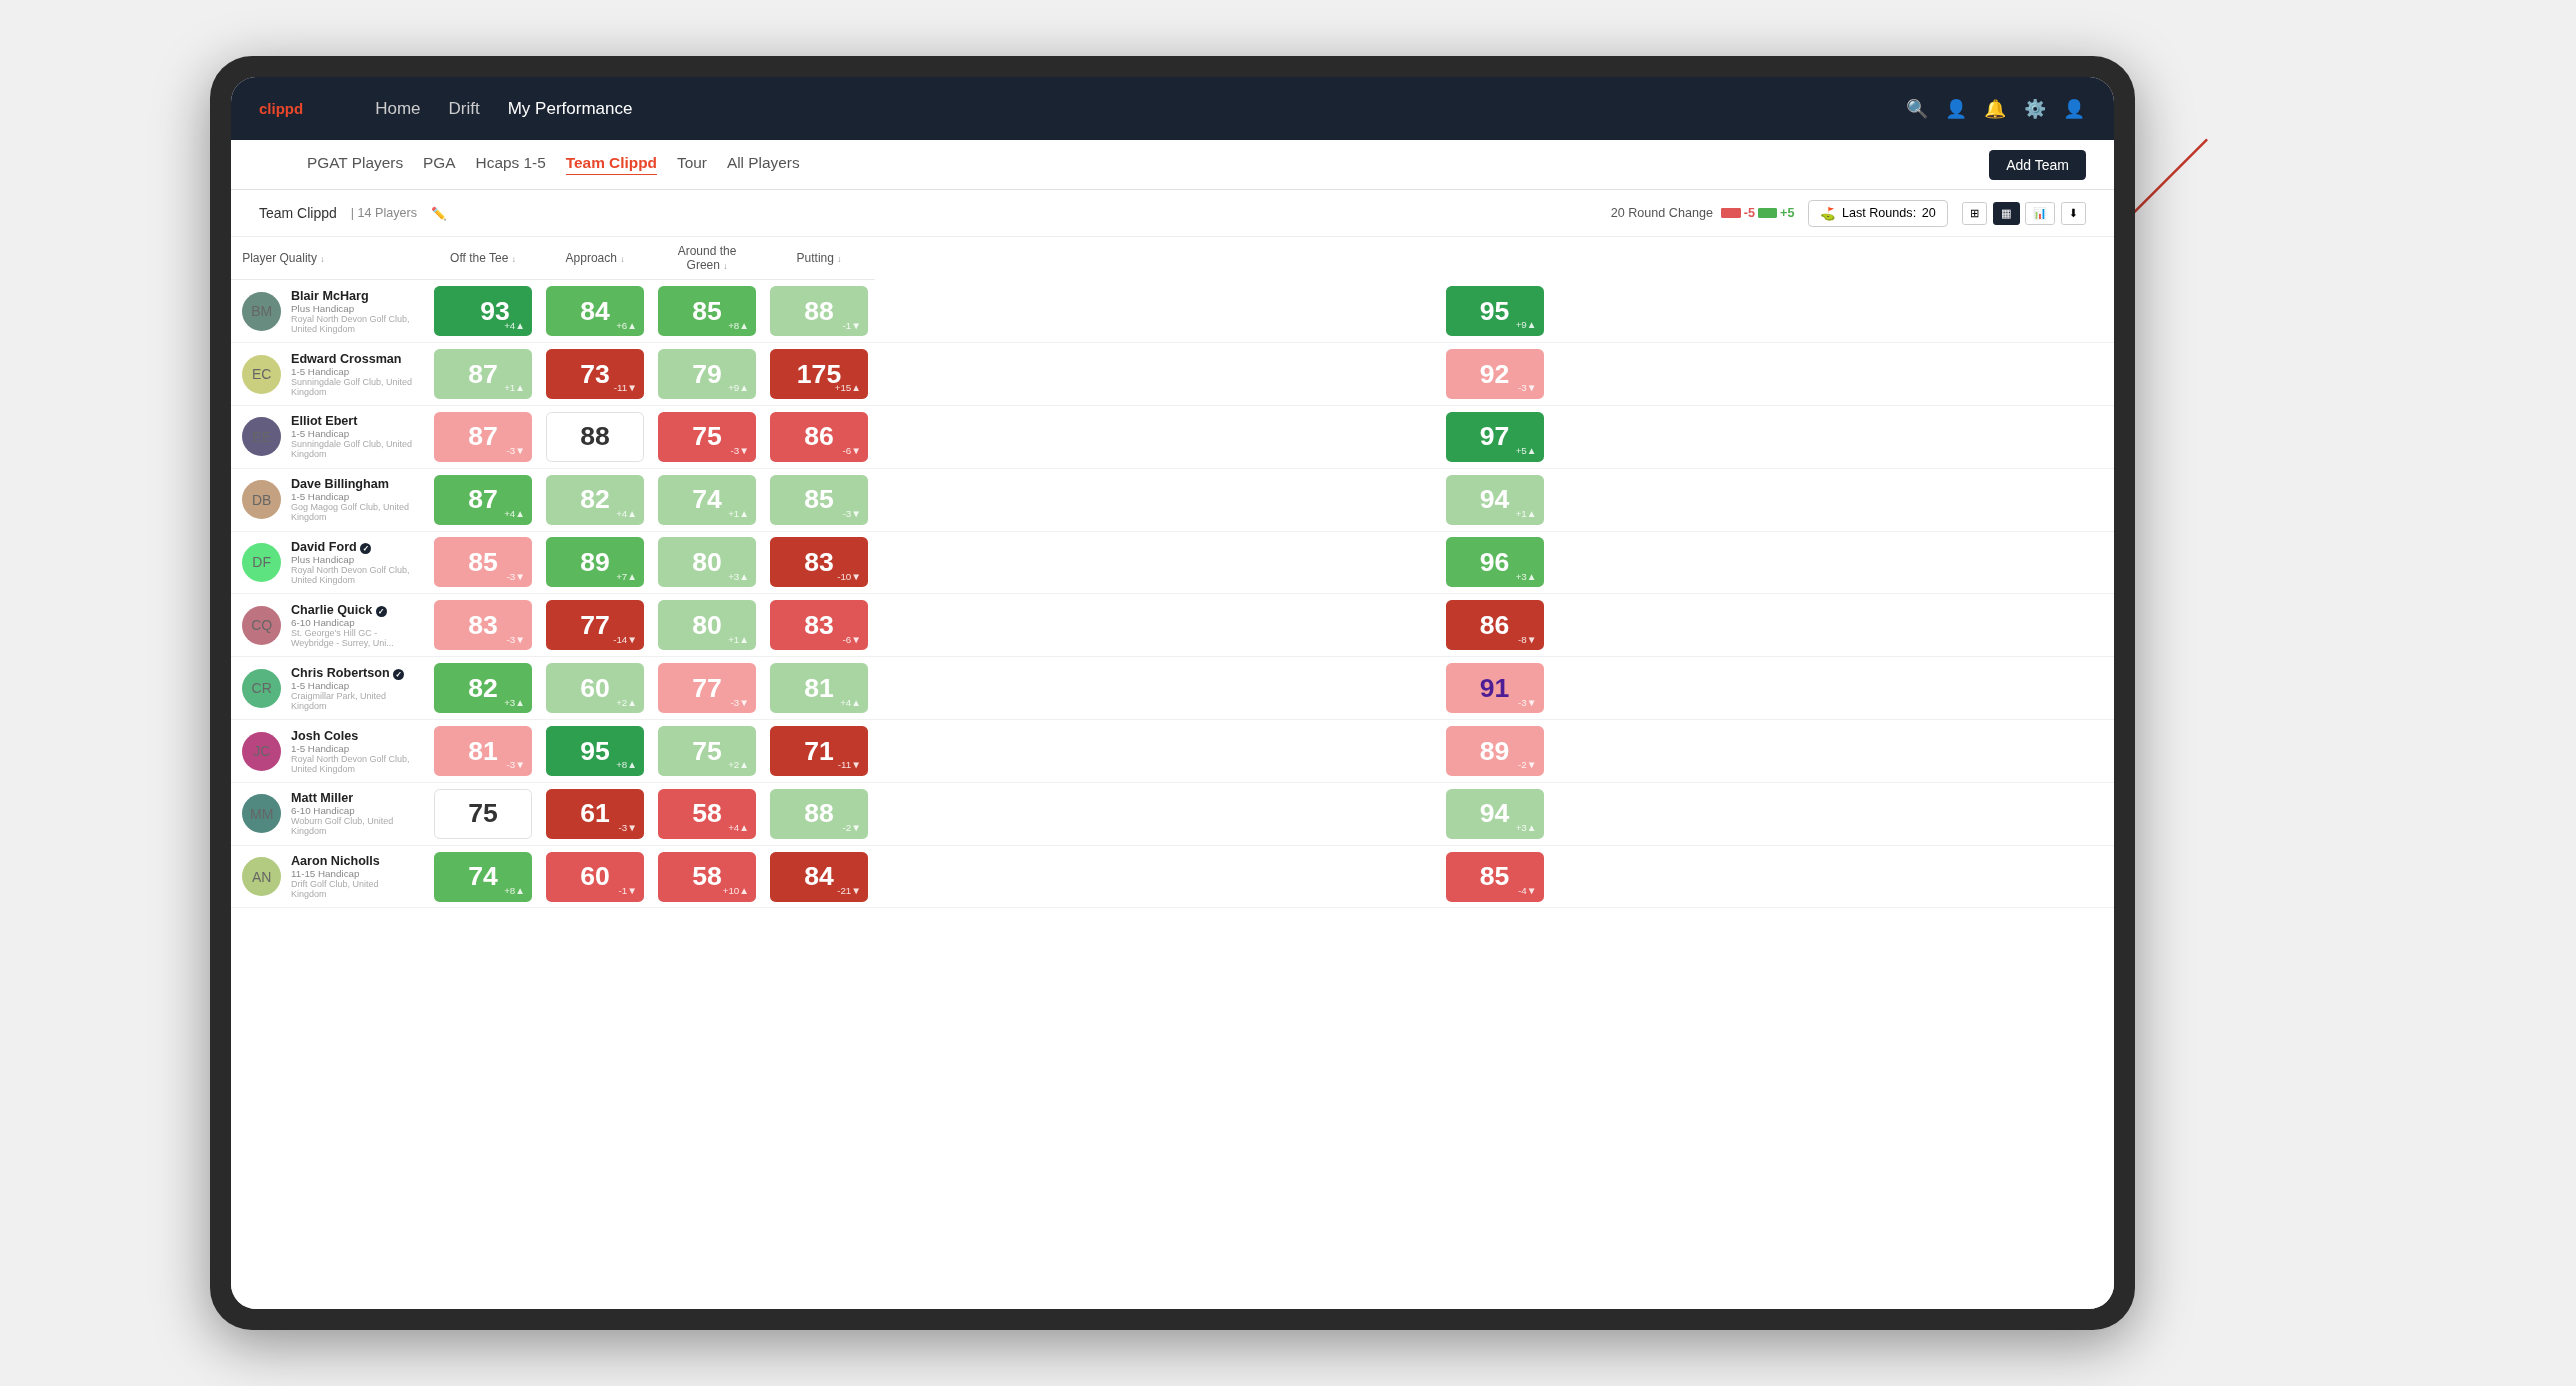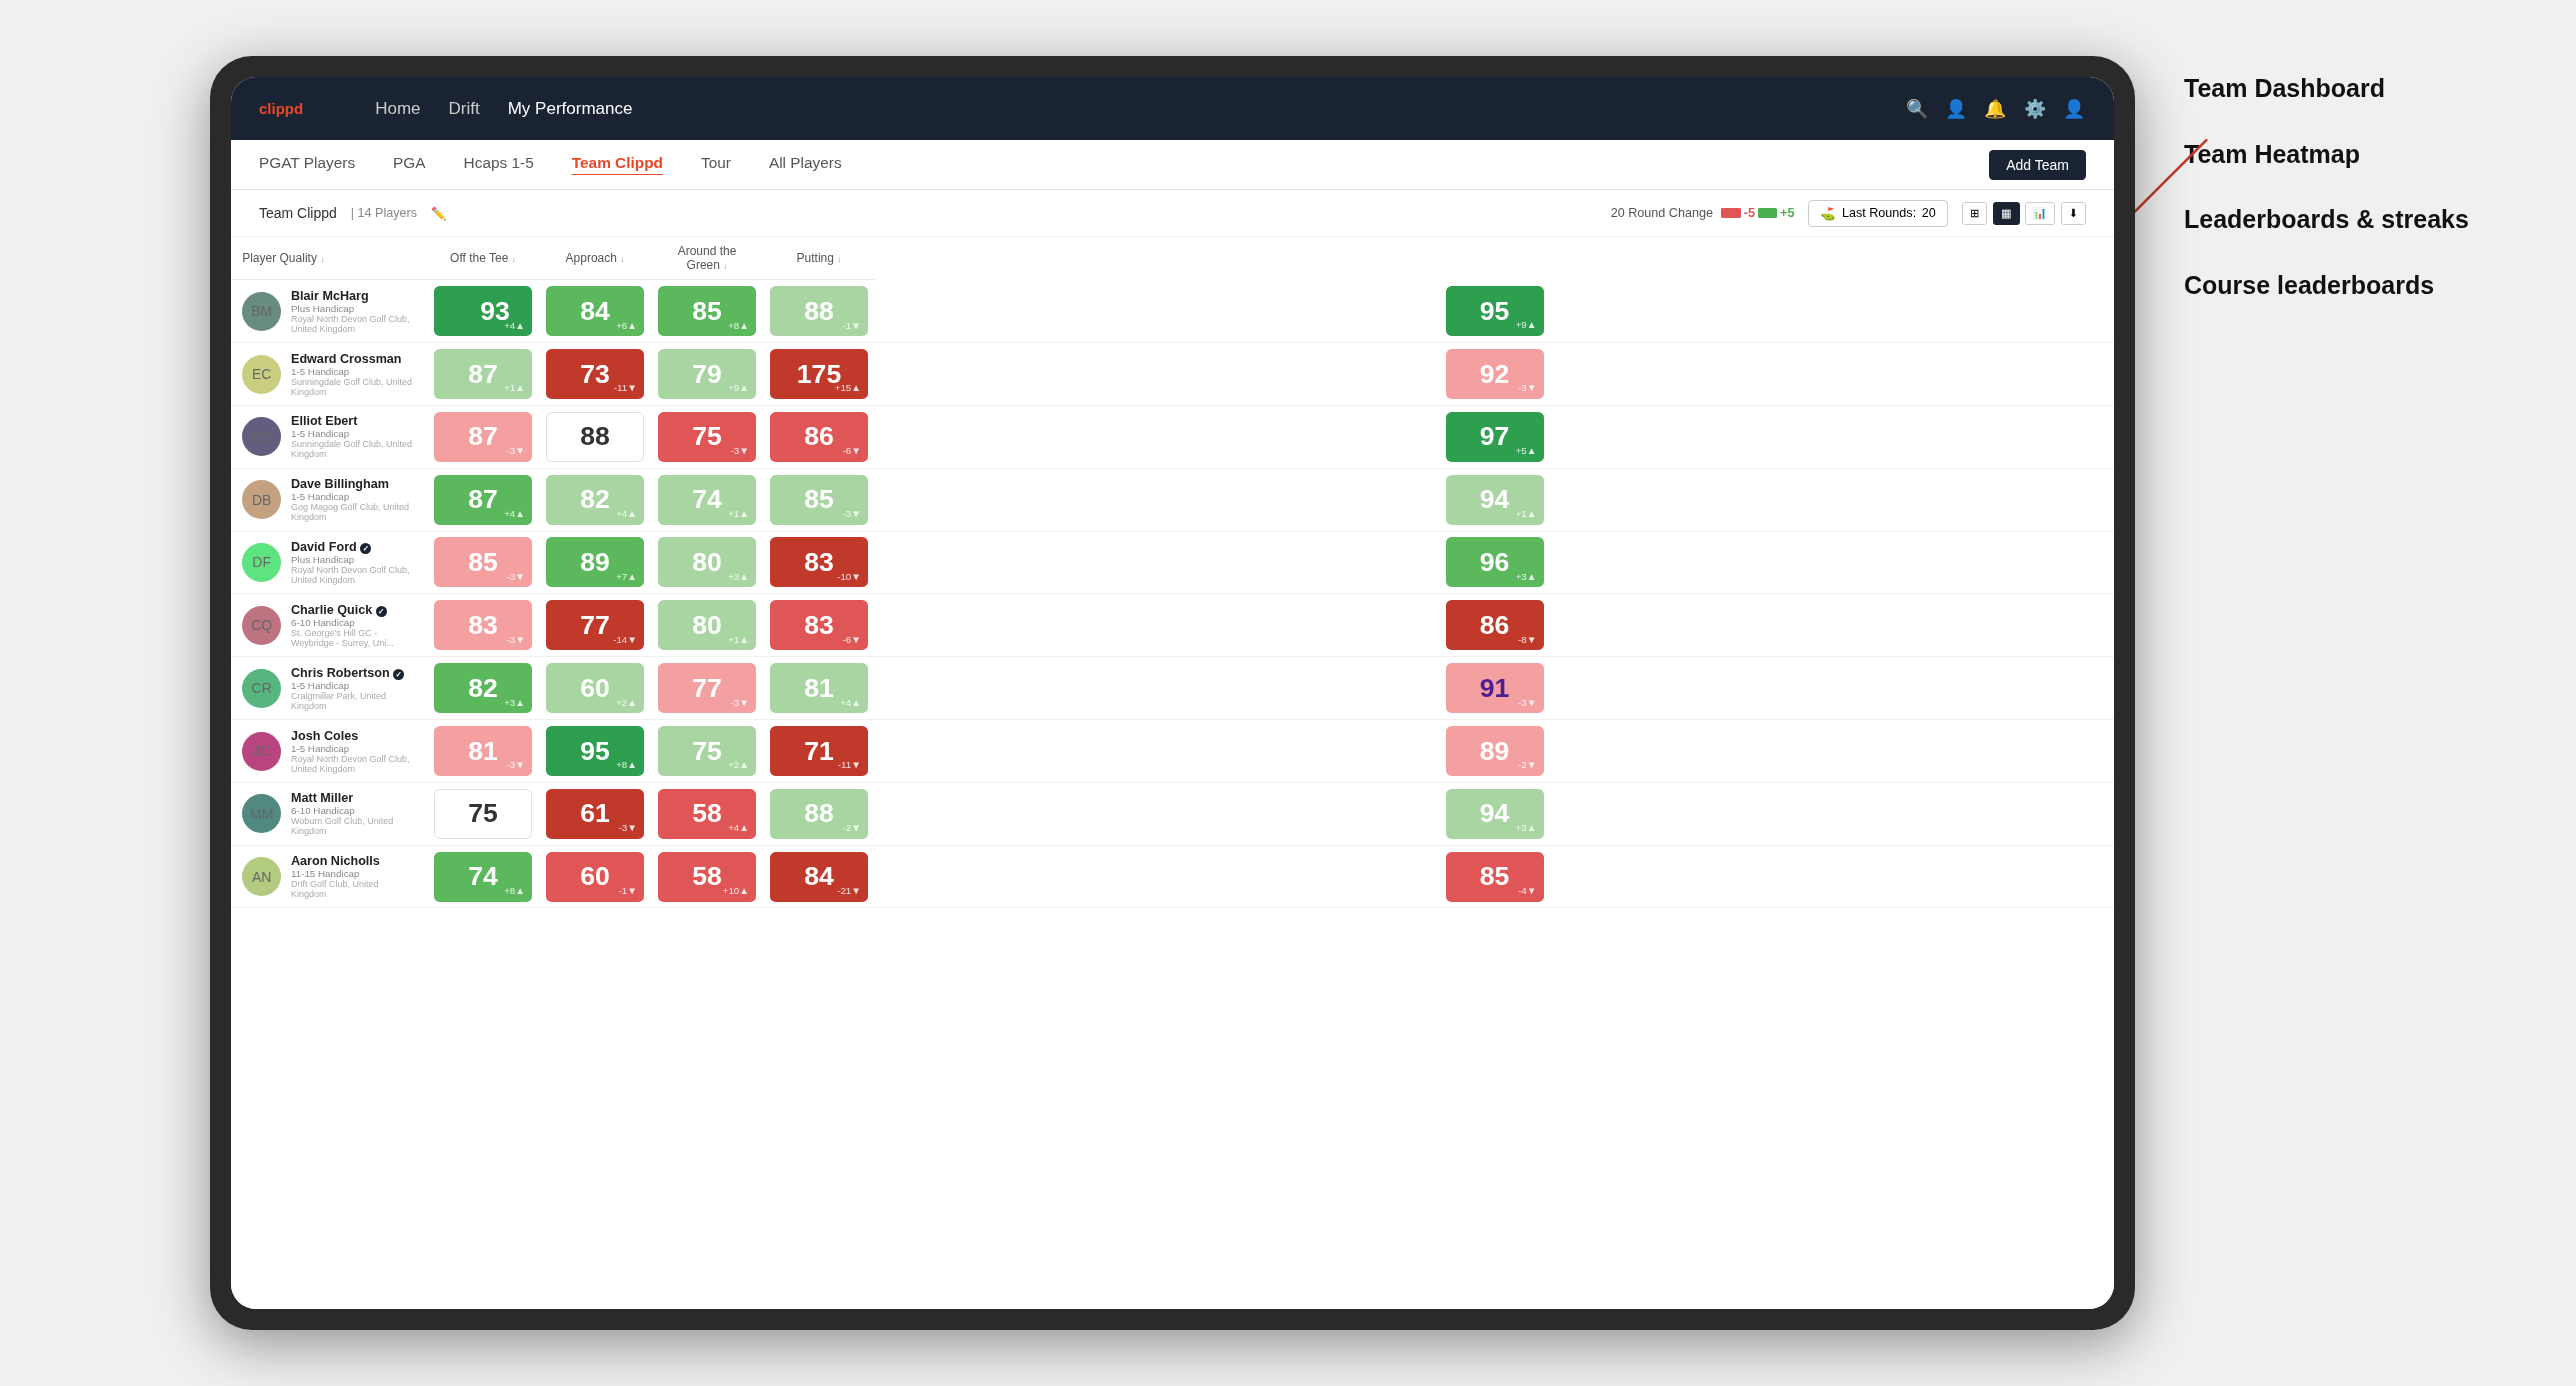--- a/index.html
+++ b/index.html
@@ -110,22 +110,23 @@
       background: #fff;
       border-bottom: 0.7px solid #e0e0e0;
       height: 50px;
       display: flex;
       align-items: center;
       padding: 0 28px;
       flex-shrink: 0;
     }
     .subnav-links {
       display: flex;
-      gap: 38px;
+      gap: 20px;
       flex: 1;
+      margin-left: 48px;
     }
     .subnav-link {
       font-size: 15.4px;
       color: #555;
       cursor: pointer;
       padding-bottom: 2.8px;
     }
     .subnav-link.active {
       color: #e8472a;
       border-bottom: 1.4px solid #e8472a;
@@ -296,26 +297,20 @@
 </head>
 <body>
 
 <div class="annotation-area">
 
   <svg class="annotation-arrow" width="154" height="140" viewBox="0 0 220 200">
     <line x1="180" y1="10" x2="20" y2="170" stroke="#c0392b" stroke-width="4"></line>
     <polygon points="20,170 50,155 35,140" fill="#c0392b"></polygon>
   </svg>
 
-  <div class="annotation-items">
-    <div class="annotation-item">Team Dashboard</div>
-    <div class="annotation-item">Team Heatmap</div>
-    <div class="annotation-item">Leaderboards &amp; streaks</div>
-    <div class="annotation-item">Course leaderboards</div>
-  </div>
 </div>
 
 <div class="tablet-frame">
   <div class="tablet-screen">
 
     <div class="navbar">
       <div class="logo">clippd</div>
       <div class="nav-links">
         <span class="nav-link">Home</span>
         <span class="nav-link">Drift</span>

